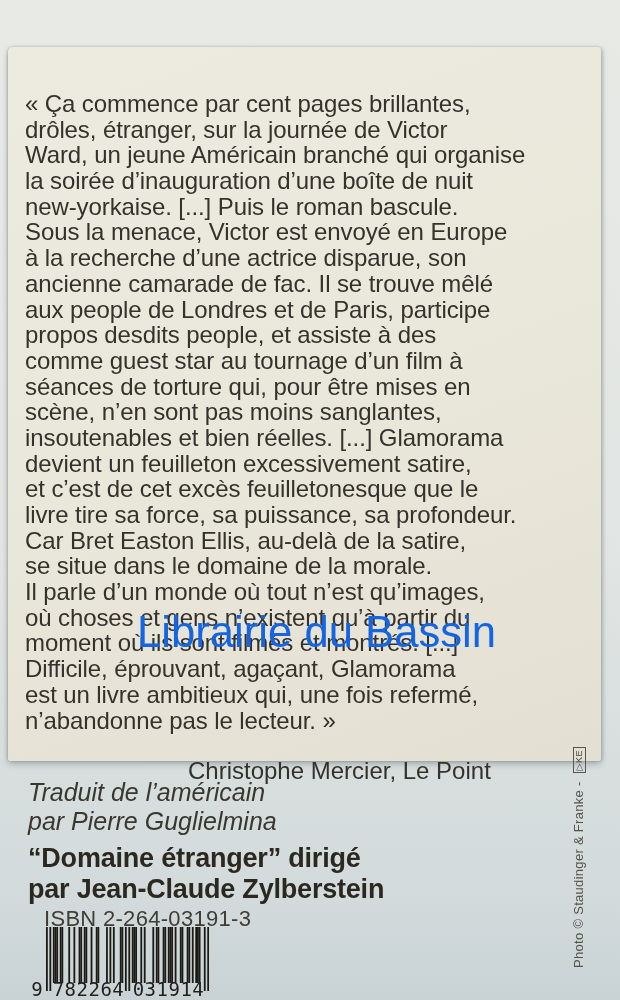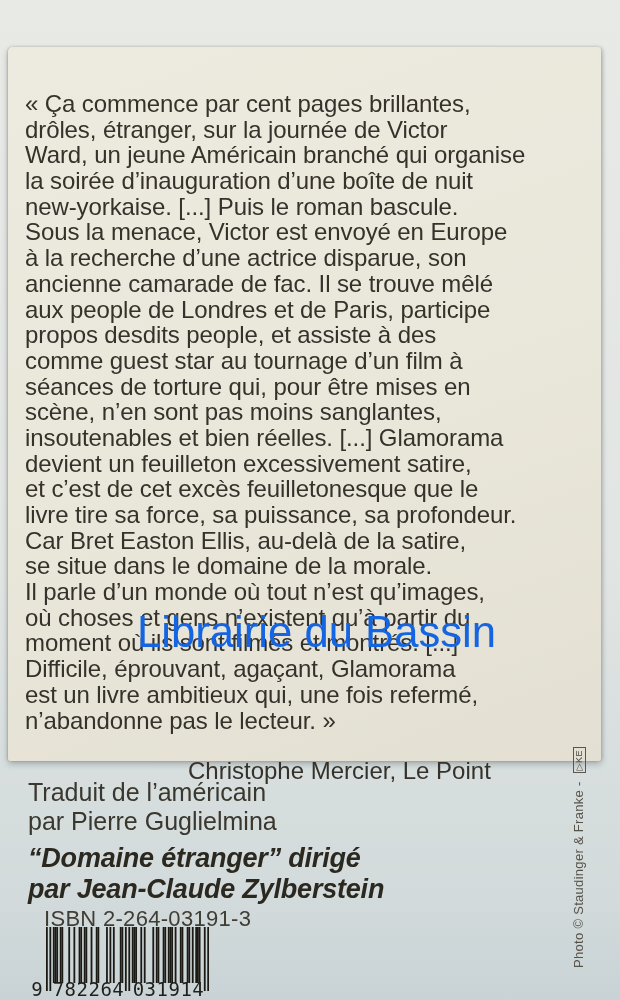--- a/index.html
+++ b/index.html
@@ -27,27 +27,27 @@
   .qline { height:25.7px; }
   .it { }
 
   .attribution {
     position:absolute; left:180px; top:710px;
     font-size:24px; color:#35322b; white-space:nowrap;
   }
 
   .translator {
     position:absolute; left:20px; top:731px;
-    font-size:25px; line-height:29px; color:#3a372f; white-space:nowrap;
+    font-size:25px; line-height:29px; font-style:italic; color:#3a372f; white-space:nowrap;
   }
 
   .collection {
     position:absolute; left:20px; top:796px;
     font-size:27px; line-height:31px; font-weight:bold; letter-spacing:-0.2px;
-    color:#2b2820; white-space:nowrap;font-style:italic;
+    color:#2b2820; white-space:nowrap;
   }
 
   .isbn {
     position:absolute; left:36px; top:859px;
     font-size:22px; letter-spacing:.3px; color:#403d35; white-space:nowrap;
   }
 
   .barcode { position:absolute; left:38px; top:880px; width:165px; height:76px; }
   .barcode svg { position:absolute; left:0; top:0; fill:#1c1a15; }
   .bdigit {

